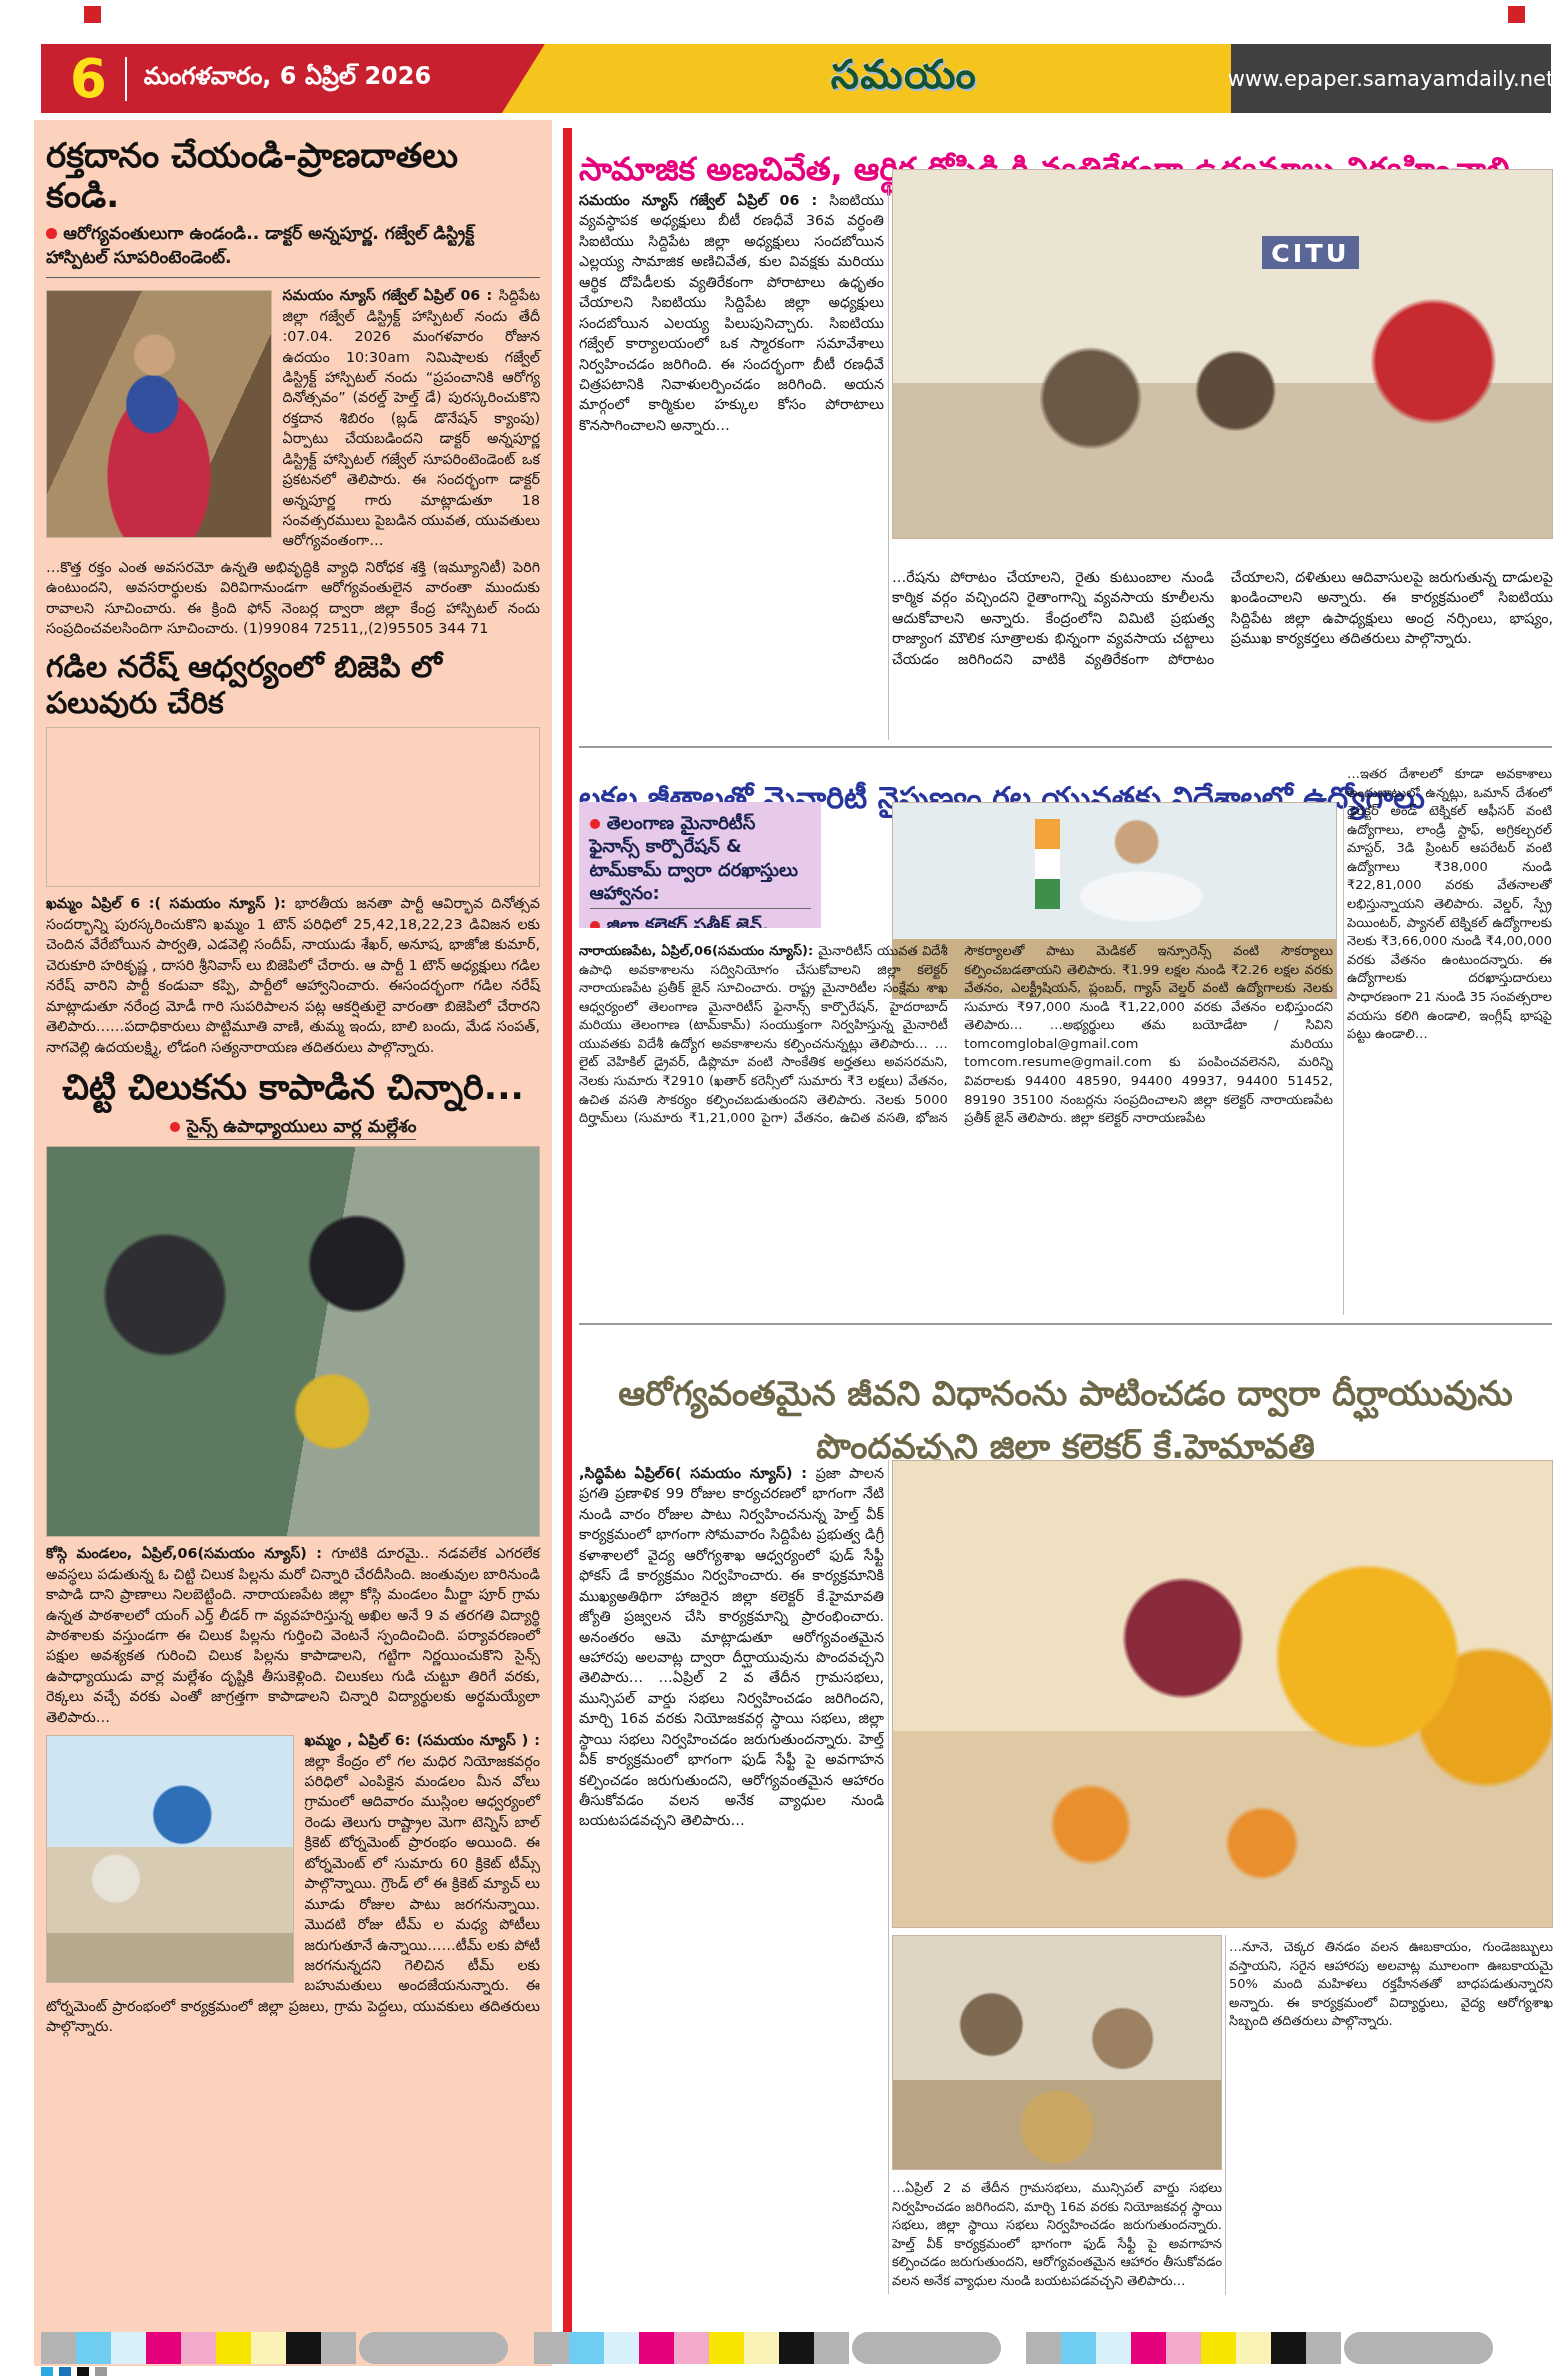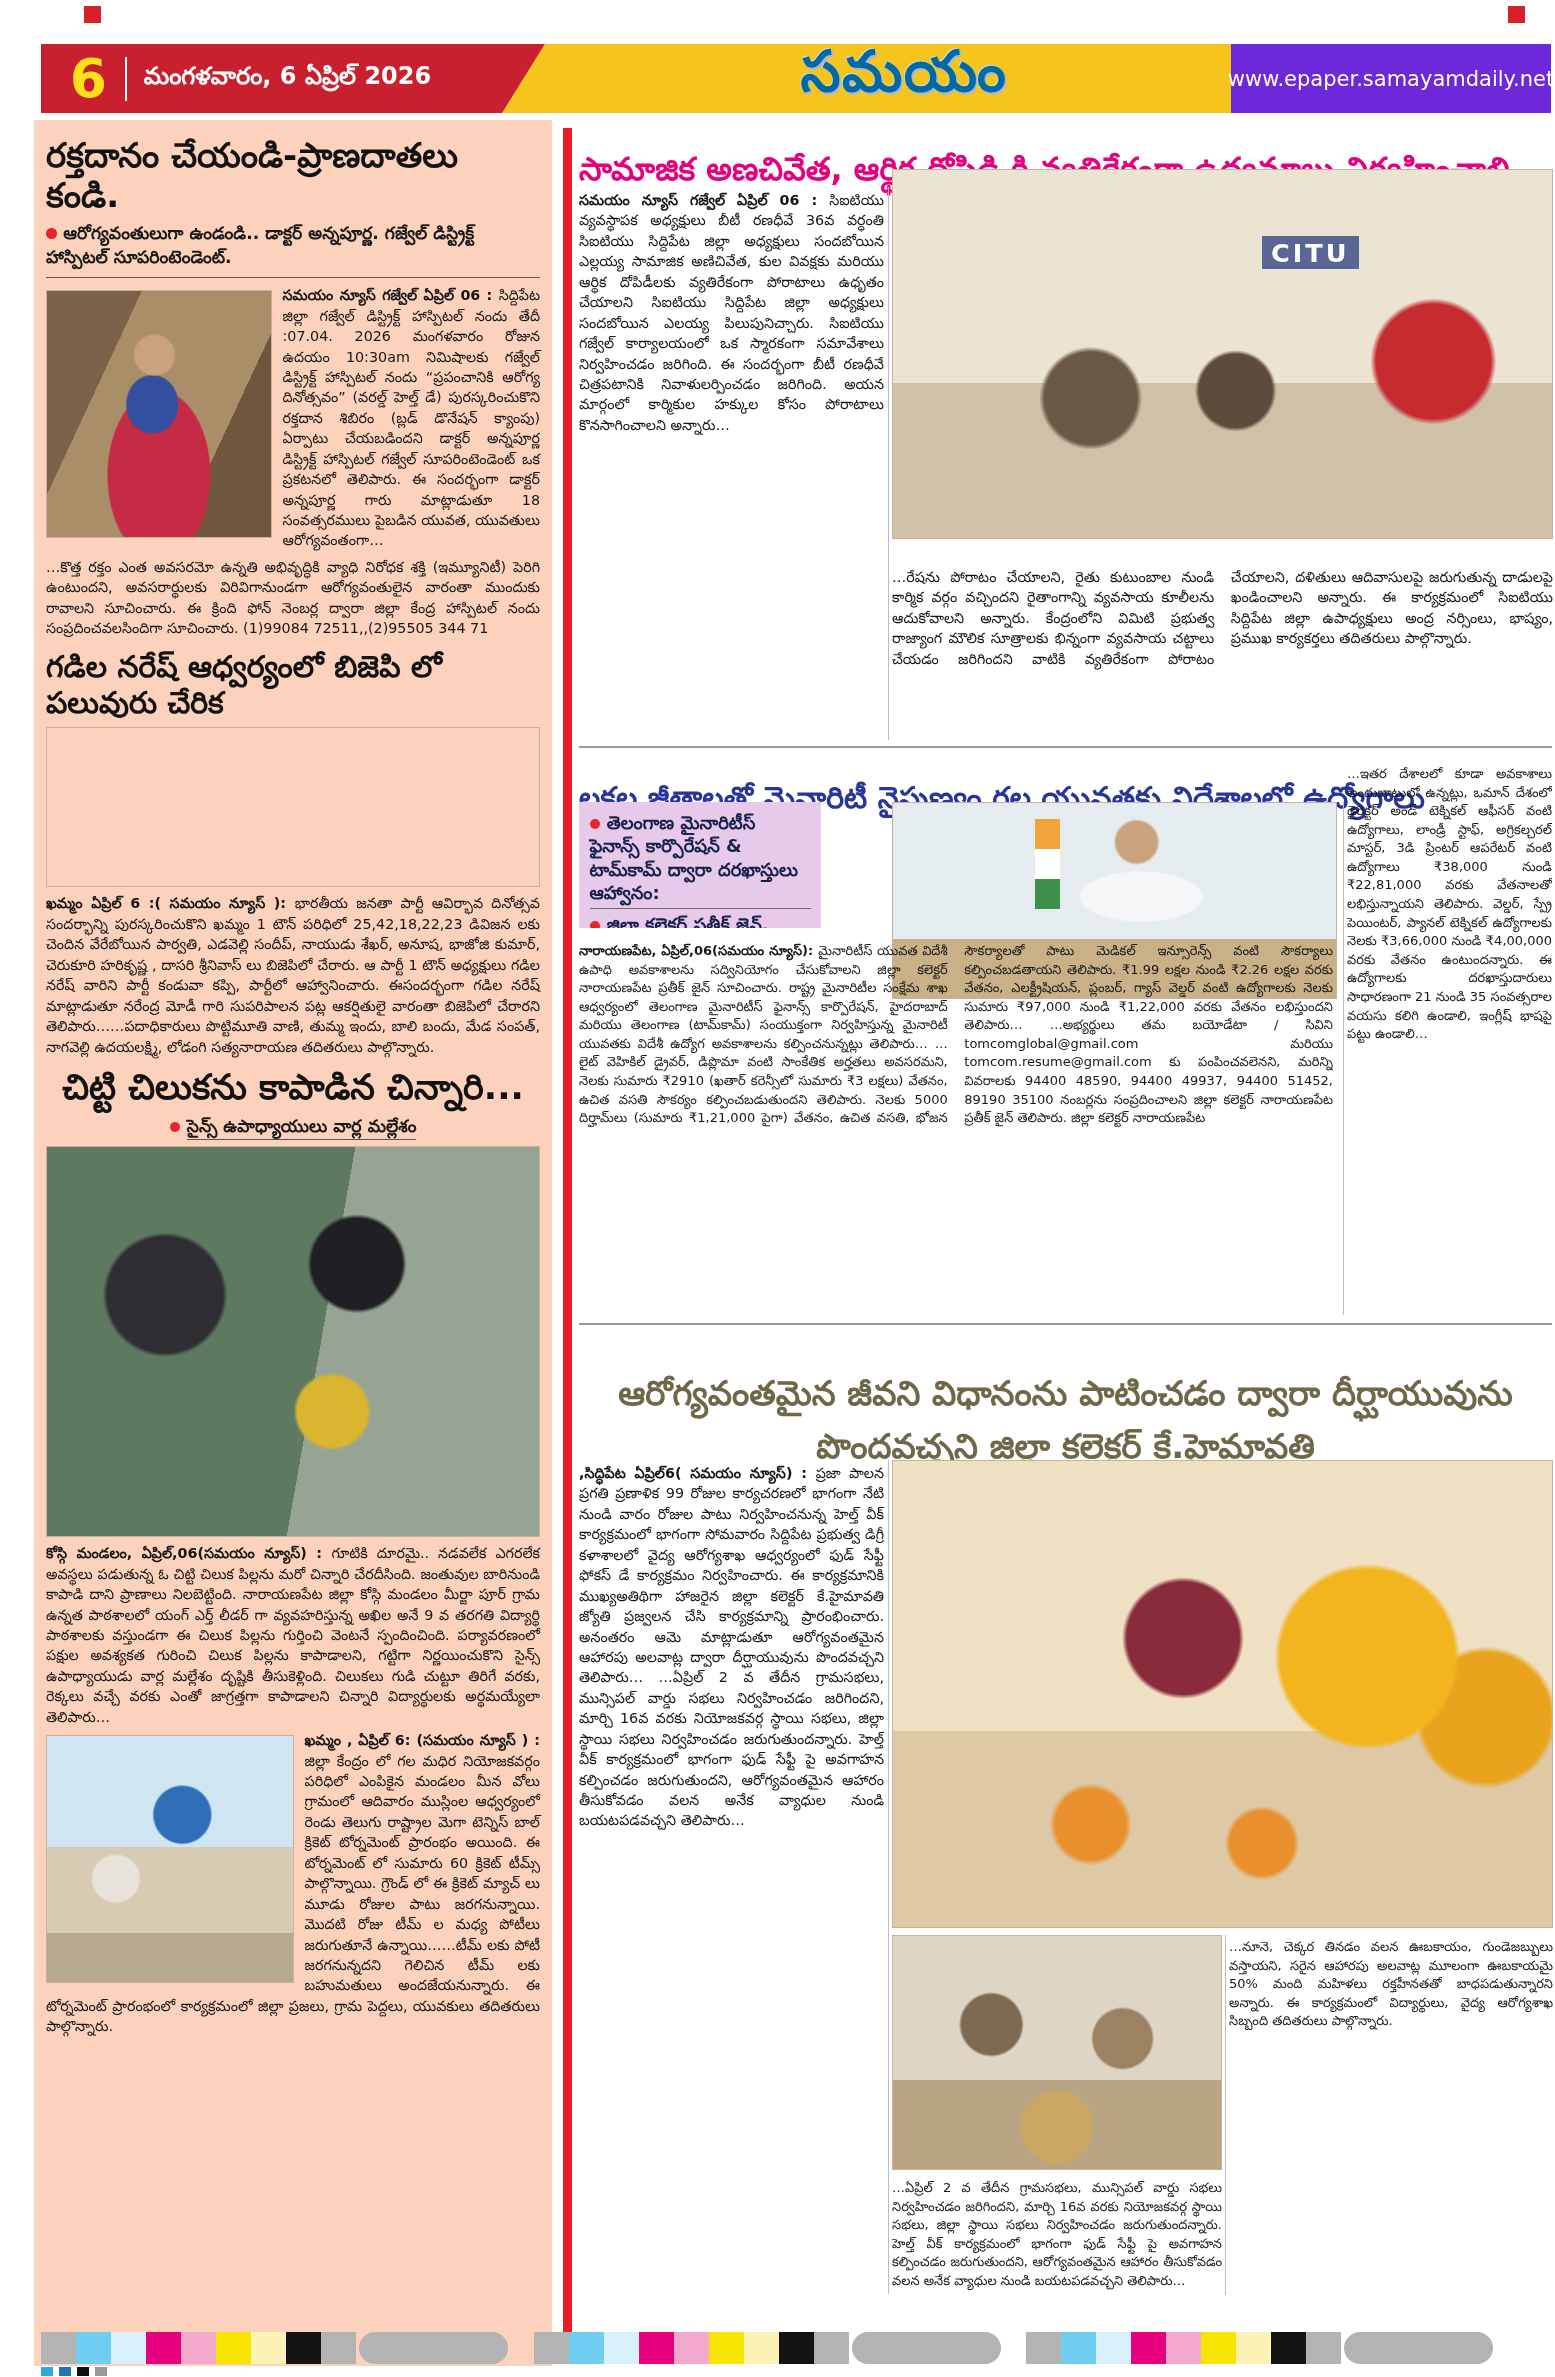--- a/index.html
+++ b/index.html
@@ -14,23 +14,23 @@
 
   
   .header{position:absolute;left:41px;top:44px;width:1510px;height:69px;background:#f6c51d;}
   .header-left{position:absolute;left:0;top:0;width:536px;height:100%;background:#c8202e;
                clip-path:polygon(0 0,94% 0,86% 100%,0 100%);display:flex;align-items:center;}
   .pagenum{font-size:53px;font-weight:800;color:#ffe11a;margin-left:29px;line-height:1;}
   .pagenum-divider{width:2.3px;height:44px;background:#ffffff;margin:0 16.6px 0 18px;}
   .date{font-size:24px;font-weight:bold;color:#ffffff;white-space:nowrap;}
   .header-mid{position:absolute;left:536px;right:320px;top:0;height:100%;
               display:flex;align-items:center;justify-content:center;}
-  .masthead{font-size:57px;font-weight:800;color:#0369a1;
+  .masthead{font-size:40px;font-weight:800;color:#14532d;
             text-shadow:1.5px 1.5px 0 #9db7e8,-0.8px -0.8px 0 #c9d8f2;letter-spacing:1.5px;}
-  .header-right{position:absolute;right:0;top:0;width:320px;height:100%;background:#6d28d9;
+  .header-right{position:absolute;right:0;top:0;width:320px;height:100%;background:#404040;
                 display:flex;align-items:center;justify-content:center;}
   .website{font-size:21px;color:#ffffff;}
 
   
   .leftcol{position:absolute;left:34px;top:120px;width:518px;height:2246px;background:#fcd2bc;
            padding:10.5px 12px;box-sizing:border-box;overflow:hidden;}
   .vrule{position:absolute;left:563px;top:128px;width:9px;height:2204px;background:#e51c25;}
 
   .hl{font-weight:800;color:#121212;margin:4.5px 0 7.5px 0;line-height:1.18;}
   .hl-blood{font-size:34px;}

